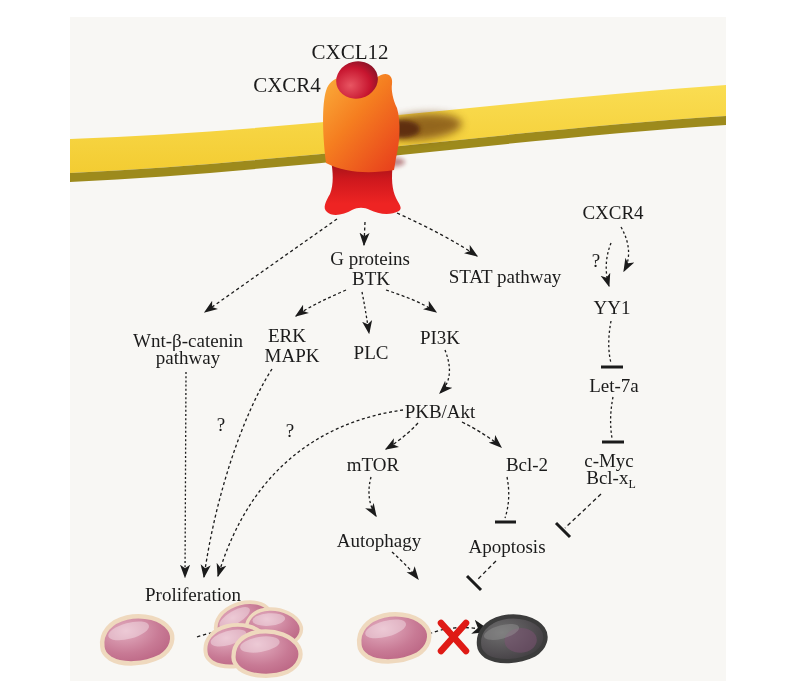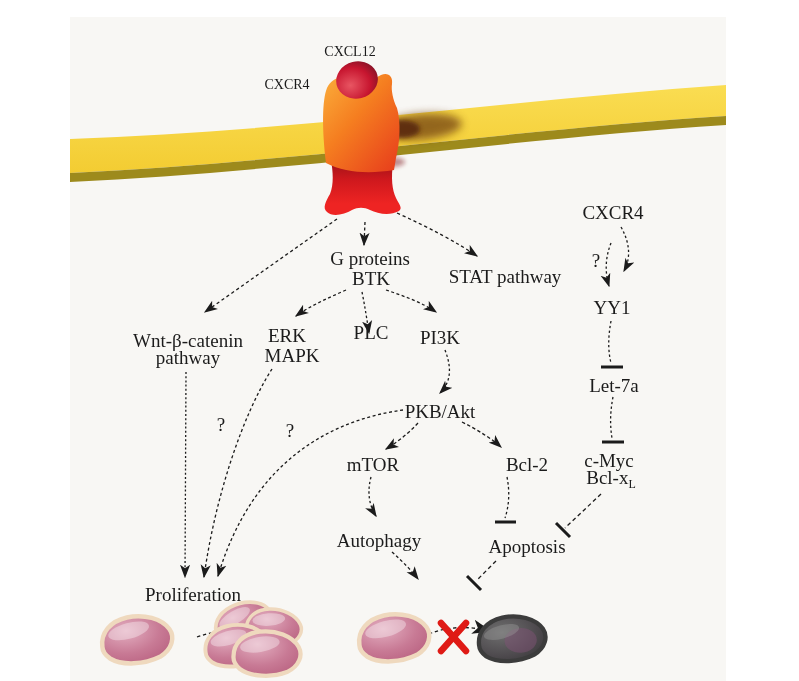--- a/index.html
+++ b/index.html
@@ -3,21 +3,21 @@
 <meta charset="utf-8">
 <style>
   html,body{margin:0;padding:0;background:#ffffff;}
   .canvas{position:relative;width:799px;height:681px;background:#ffffff;overflow:hidden;
           font-family:"Liberation Serif","DejaVu Serif",serif;color:#1b1b1b;}
   .panel{position:absolute;left:70px;top:17px;width:656px;height:664px;background:#f8f7f4;}
   svg.fig{position:absolute;left:0;top:0;}
   .labels{position:absolute;left:0;top:0;width:100%;height:100%;}
   .lbl{position:absolute;transform:translate(-50%,-50%);white-space:nowrap;
        font-size:19px;line-height:1;color:#1b1b1b;}
-  .lbl.big{font-size:14px;}
+  .lbl.big{font-size:21px;}
   .lbl.q{font-size:19px;}
   .lbl sub{font-size:12px;}
 </style>
 </head>
 <body>
 
 <div class="canvas">
   <div class="panel"></div>
 
   <svg class="fig" width="799" height="681" viewBox="0 0 799 681">
@@ -159,28 +159,28 @@
     <div class="lbl big" style="left:287px;top:85px">CXCR4</div>
 
     <div class="lbl" style="left:370px;top:258px">G proteins</div>
     <div class="lbl" style="left:371px;top:278px">BTK</div>
     <div class="lbl" style="left:505px;top:276px">STAT pathway</div>
 
     <div class="lbl" style="left:188px;top:340px">Wnt-β-catenin</div>
     <div class="lbl" style="left:188px;top:357px">pathway</div>
     <div class="lbl" style="left:287px;top:335px">ERK</div>
     <div class="lbl" style="left:292px;top:355px">MAPK</div>
-    <div class="lbl" style="left:371px;top:332px">PLC</div>
+    <div class="lbl" style="left:371px;top:352px">PLC</div>
     <div class="lbl" style="left:440px;top:337px">PI3K</div>
 
     <div class="lbl" style="left:440px;top:411px">PKB/Akt</div>
     <div class="lbl" style="left:373px;top:464px">mTOR</div>
     <div class="lbl" style="left:527px;top:464px">Bcl-2</div>
     <div class="lbl" style="left:379px;top:540px">Autophagy</div>
-    <div class="lbl" style="left:527px;top:546px">Apoptosis</div>
+    <div class="lbl" style="left:507px;top:546px">Apoptosis</div>
 
     <div class="lbl" style="left:613px;top:212px">CXCR4</div>
     <div class="lbl q" style="left:596px;top:260px">?</div>
     <div class="lbl" style="left:612px;top:307px">YY1</div>
     <div class="lbl" style="left:614px;top:385px">Let-7a</div>
     <div class="lbl" style="left:609px;top:460px">c-Myc</div>
     <div class="lbl" style="left:611px;top:479px"><span>Bcl-x</span><sub>L</sub></div>
 
     <div class="lbl q" style="left:221px;top:424px">?</div>
     <div class="lbl q" style="left:290px;top:430px">?</div>

